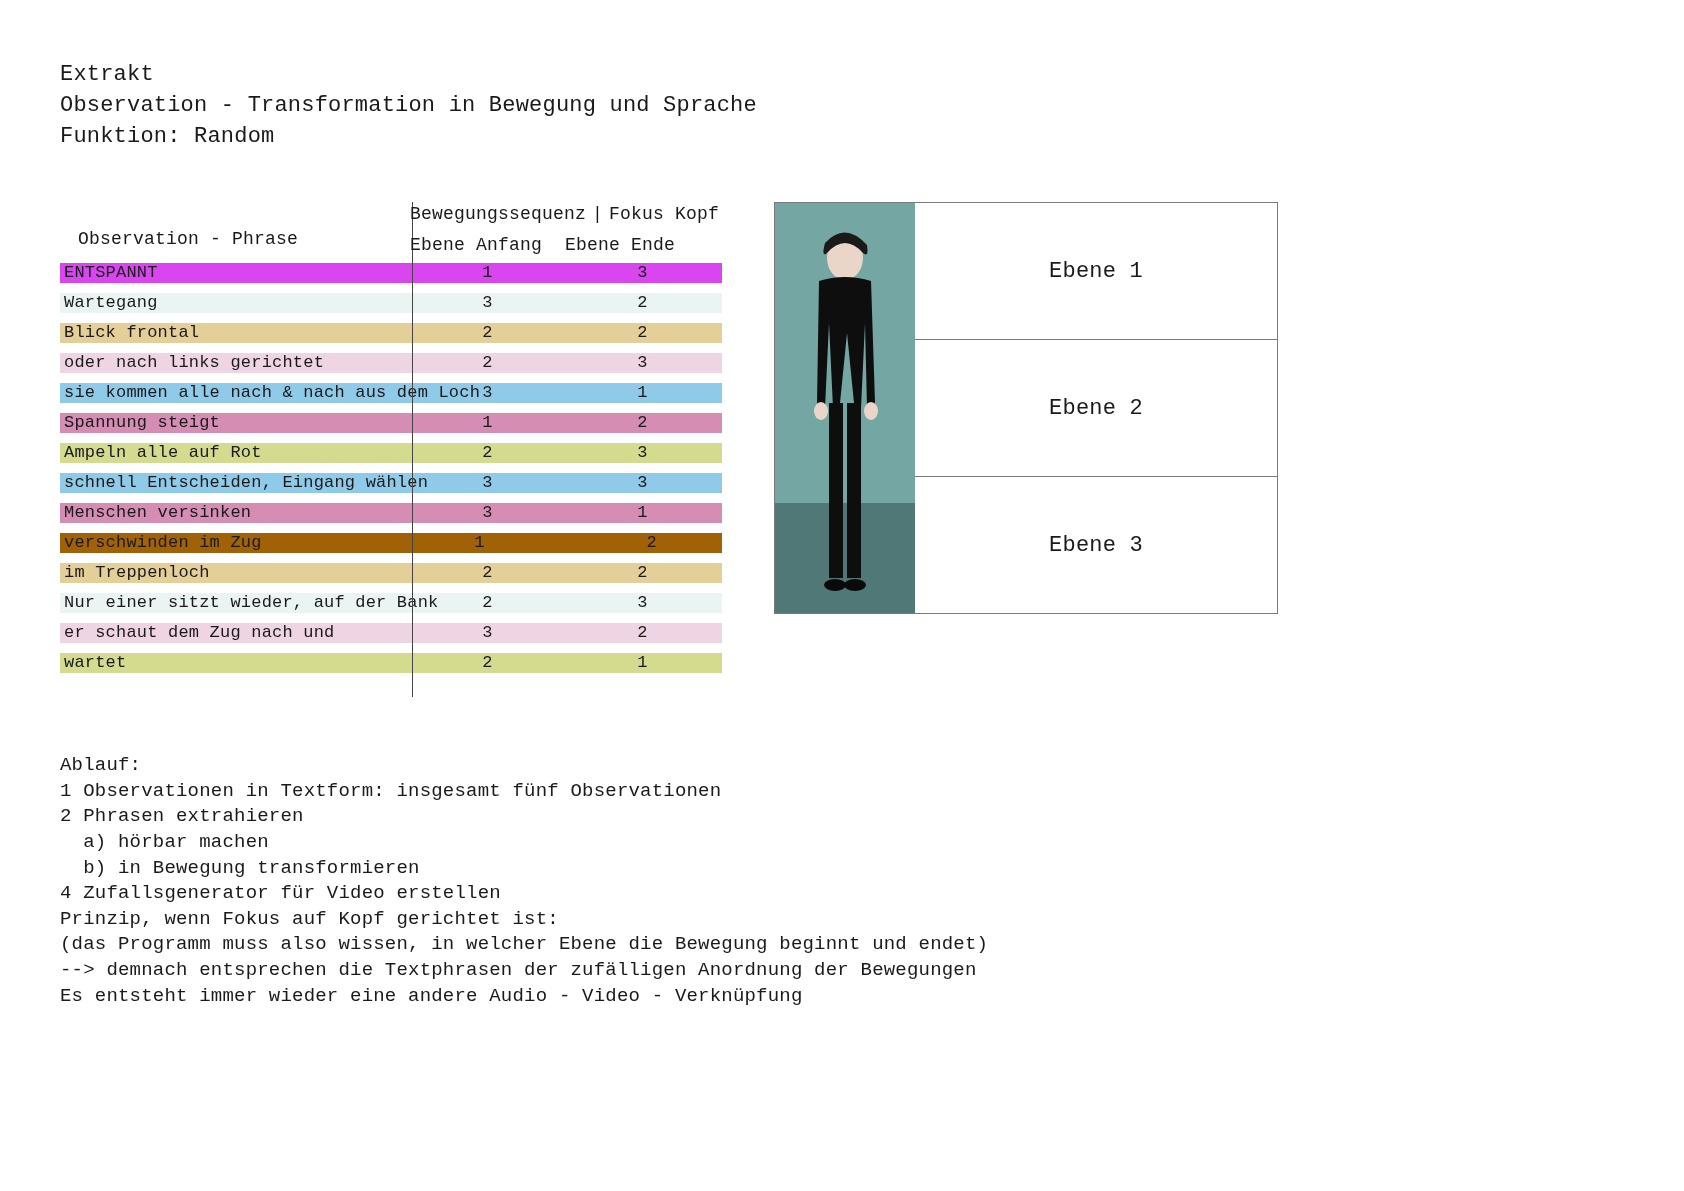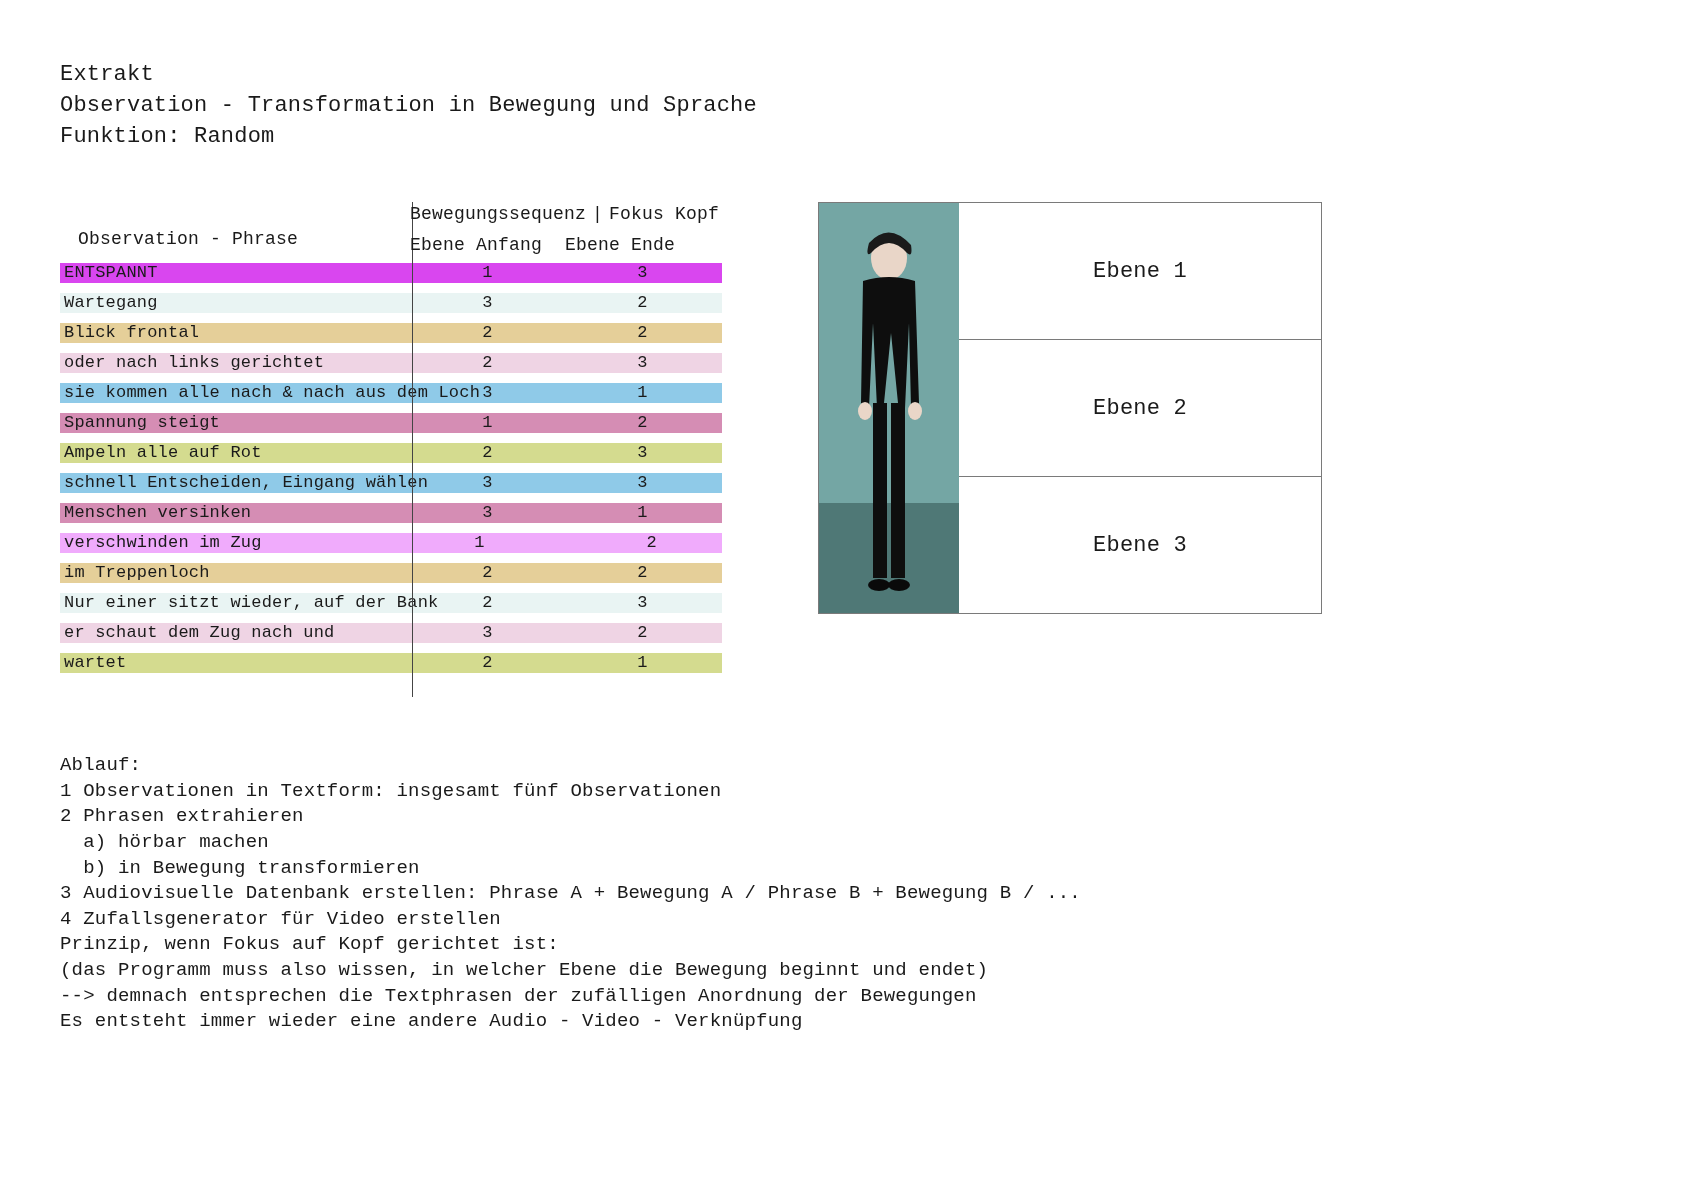--- a/index.html
+++ b/index.html
@@ -35,24 +35,24 @@
   .row .c2,.row .c3{width:155px;text-align:center;}
   .spacer{height:10px;}
   
   .teal{background:#d946ef;}
   .skyA{background:#e9f4f3;}
   .tan {background:#e5cf99;font-family:Liberation Mono, monospace;}
   .pinkL{background:#efd4e4;}
   .blue{background:#8fcae8;}
   .mag {background:#d58db4;}
   .olive{background:#d4db8f;}
-  .skyB{background:#f0abfc;gap:32px;}
-  
-  
-  .right{margin-left:96px;display:flex;border:1px solid #7a7a7a;}
+  .skyB{background:#a16207;gap:32px;}
+  
+  
+  .right{margin-left:52px;display:flex;border:1px solid #7a7a7a;}
   .still{width:140px;height:410px;background:#6d9b9b;position:relative;overflow:hidden;}
   .still svg{position:absolute;inset:0;}
   .levels{}
   .lvl{width:362px;height:136px;border-bottom:1px solid #7a7a7a;display:flex;
        align-items:center;justify-content:center;font-size:22px;}
   .lvl:last-child{border-bottom:none;}
   
   
   .proc{margin-top:50px;font-size:19px;line-height:1.35;}
 </style>
@@ -198,21 +198,20 @@
 
   </div>
 
   <div class="proc">
     <div>Ablauf:</div>
     <div id="proc-lines">
         <div style="white-space: pre;">1 Observationen in Textform: insgesamt fünf Observationen</div>
         <div style="white-space: pre;">2 Phrasen extrahieren</div>
         <div style="white-space: pre;">  a) hörbar machen</div>
         <div style="white-space: pre;">  b) in Bewegung transformieren</div>
-        <div style="white-space: pre;">3 Audiovisuelle Datenbank erstellen: Phrase A + Bewegung A / Phrase B + Bewegung B / ...</div>
         <div style="white-space: pre;">4 Zufallsgenerator für Video erstellen</div>
         <div style="white-space: pre;">Prinzip, wenn Fokus auf Kopf gerichtet ist:</div>
         <div style="white-space: pre;">(das Programm muss also wissen, in welcher Ebene die Bewegung beginnt und endet)</div>
         <div style="white-space: pre;">--&gt; demnach entsprechen die Textphrasen der zufälligen Anordnung der Bewegungen</div>
         <div style="white-space: pre;">Es entsteht immer wieder eine andere Audio - Video - Verknüpfung</div>
       </div>
   </div>
 
 </div>
 

